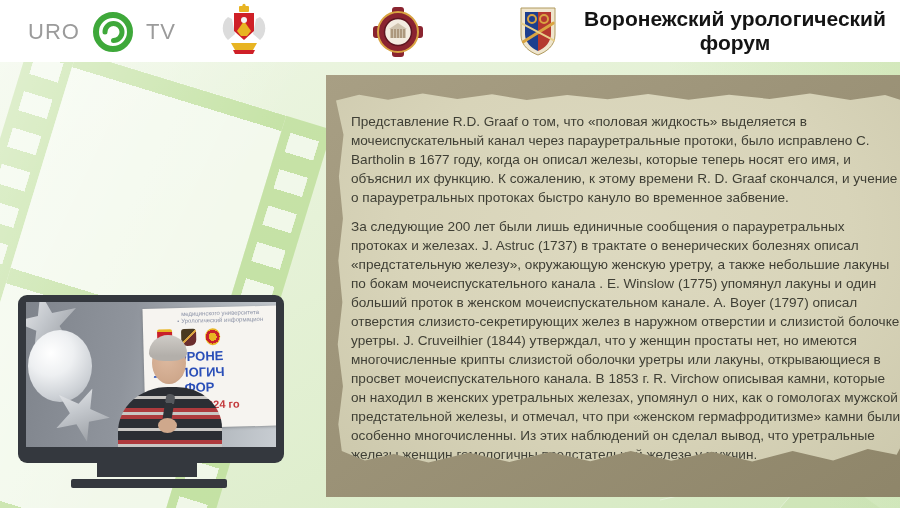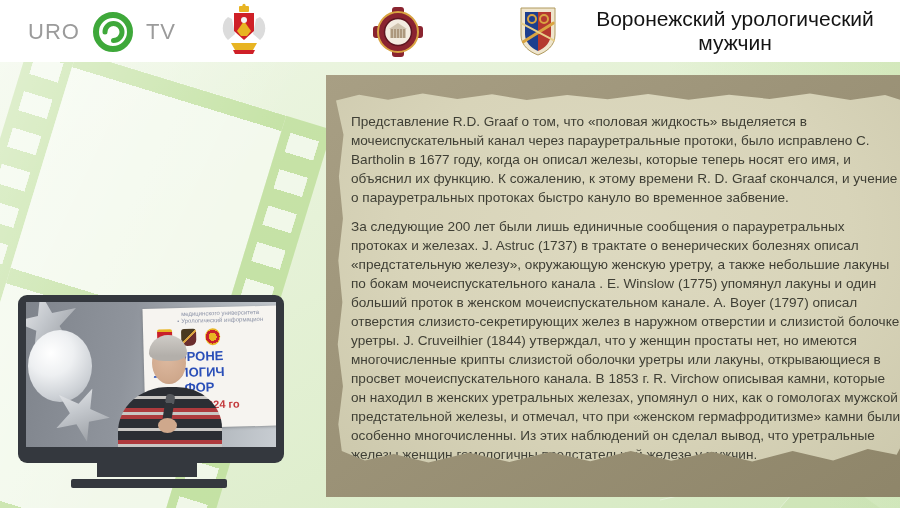--- a/index.html
+++ b/index.html
@@ -11,21 +11,21 @@
   
   .header{position:absolute;left:0;top:0;width:900px;height:62px;background:#ffffff;z-index:10;}
   .urotv{position:absolute;left:28px;top:11px;display:flex;align-items:center;gap:12px;}
   .urotv .brand-txt{font-size:22px;font-weight:500;color:#9b9b9b;letter-spacing:1px;line-height:40px;}
   .emblem{position:absolute;top:3px;}
   .emblem-arms{left:219px;}
   .emblem-seal{left:371px;top:5px;}
   .emblem-shield{left:517px;top:5px;}
   .forum-title{
     position:absolute;left:575px;top:7px;width:320px;text-align:center;
-    font-weight:400;font-size:21px;line-height:24px;color:#141414;
+    font-weight:700;font-size:21px;line-height:24px;color:#141414;
   }
   
   .body-area{
     position:absolute;left:0;top:62px;width:900px;height:446px;
     background:linear-gradient(150deg,#eff7e6 0%,#e6f2d8 35%,#ddedcb 70%,#d3e8bf 100%);
     z-index:0;
   }
   .film{
     position:absolute;left:-55px;top:10px;width:315px;height:540px;
     transform:rotate(17deg);opacity:.8;z-index:0;
@@ -181,21 +181,21 @@
         <path d="M21 7 h13 v22 c0 8 -6 14 -13 17 Z" fill="#b5392f"></path>
         <circle cx="15" cy="14" r="4" fill="none" stroke="#d9a441" stroke-width="2"></circle>
         <circle cx="27" cy="14" r="4" fill="none" stroke="#d9a441" stroke-width="2"></circle>
         <rect x="2" y="26" width="38" height="3" rx="1.5" fill="#d9a441" transform="rotate(-32 21 27)"></rect>
         <rect x="2" y="26" width="38" height="2" rx="1" fill="#e8cf8a" transform="rotate(28 21 27)"></rect>
       </svg>
     </div>
 
     <div class="forum-title">
       <div>Воронежский урологический</div>
-      <div>мужчин</div>
+      <div>форум</div>
     </div>
   </div>
 
   <div class="body-area">
 
     <div class="film">
       <div class="band left"></div>
       <div class="frames"></div>
       <div class="band right"></div>
     </div>

